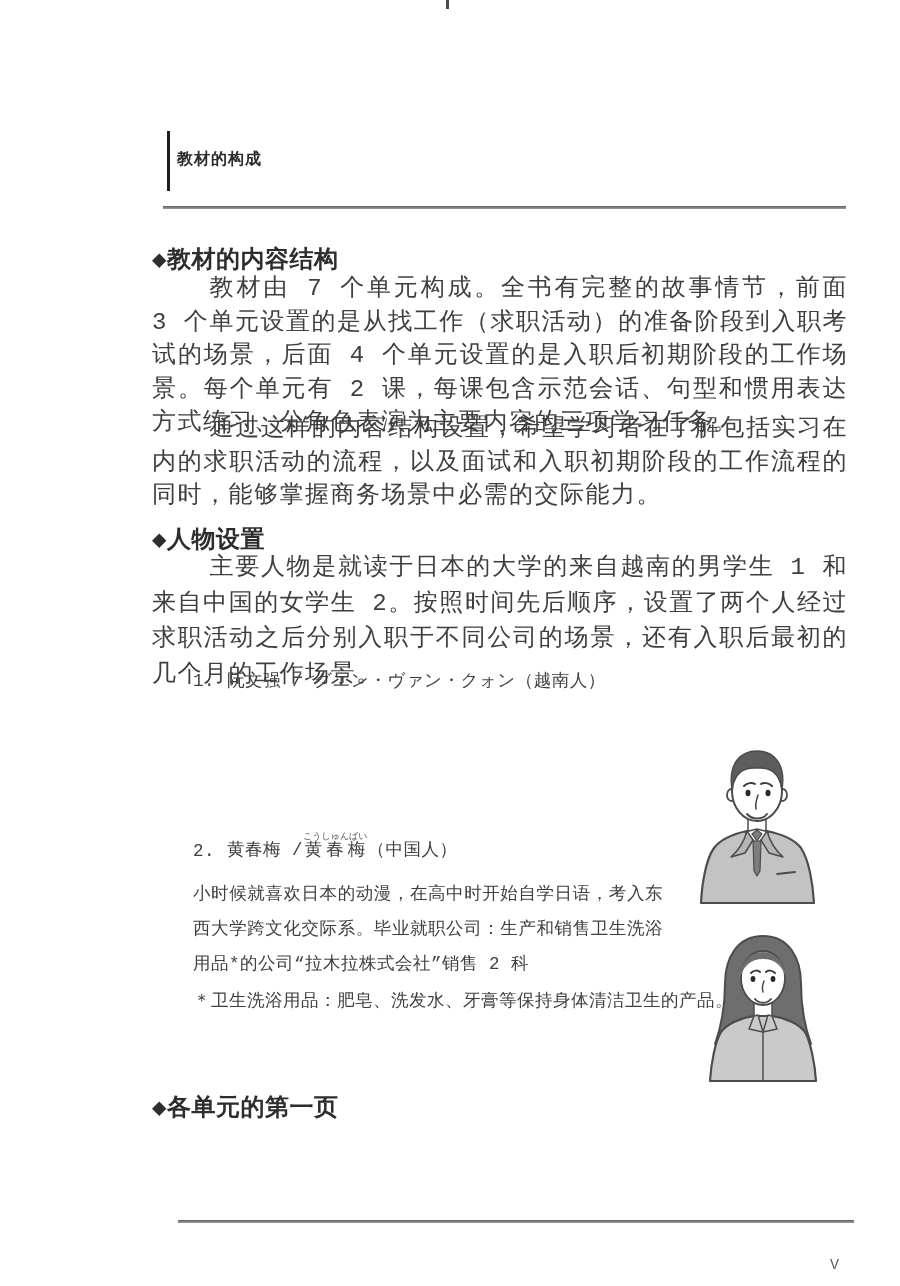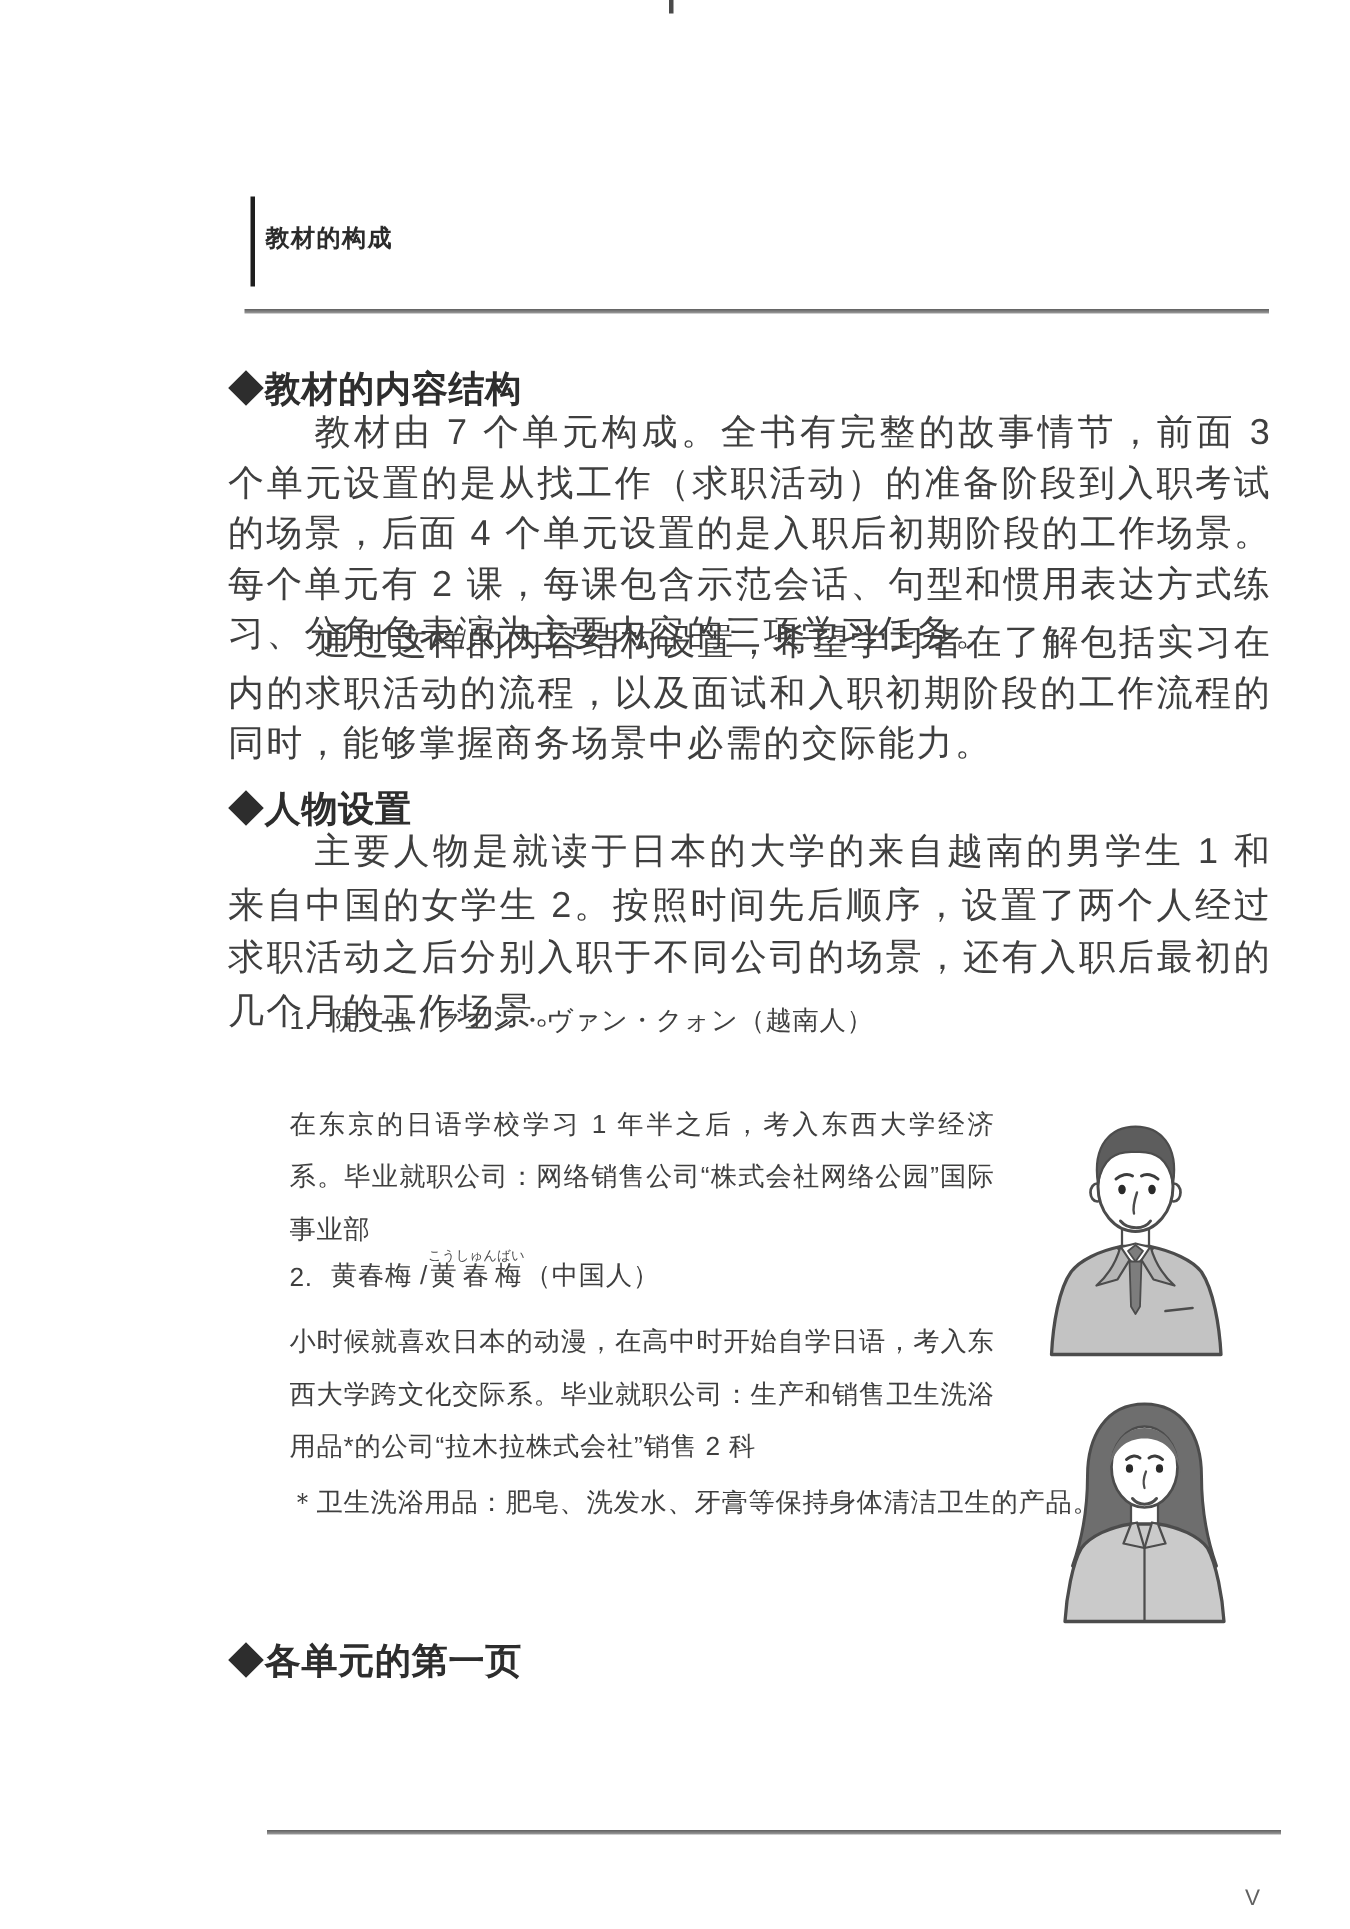--- a/index.html
+++ b/index.html
@@ -1,20 +1,20 @@
 <!DOCTYPE html>
 <html lang="zh"><head>
 <meta charset="utf-8">
 <style>
   html,body{margin:0;padding:0;background:#ffffff;}
   #page{
     position:relative;
     width:900px;height:1286px;
     background:#ffffff;
-    font-family:Liberation Sans, sans-serif;
+    font-family:Liberation Mono, monospace;
     color:#3f3f3f;
     overflow:hidden;
   }
   .abs{position:absolute;}
   .crop-mark{left:446px;top:0;width:3px;height:9px;background:#4a4a4a;}
   .title-bar{left:167px;top:131px;width:3px;height:60px;background:#1e1e1e;}
   .chapter-title{left:177px;top:149px;font-size:16px;font-weight:bold;color:#2b2b2b;letter-spacing:1px;}
   .rule{height:3px;background:linear-gradient(to bottom,#5f5f5f,#9e9e9e);}
   .rule-top{left:163px;top:206px;width:683px;}
   .rule-bottom{left:178px;top:1220px;width:676px;}
@@ -59,21 +59,20 @@
   <div class="abs sec-heading" style="top:243px">◆教材的内容结构</div>
   <div class="abs para" style="top:272px">教材由 7 个单元构成。全书有完整的故事情节，前面 3 个单元设置的是从找工作（求职活动）的准备阶段到入职考试的场景，后面 4 个单元设置的是入职后初期阶段的工作场景。每个单元有 2 课，每课包含示范会话、句型和惯用表达方式练习、分角色表演为主要内容的三项学习任务。</div>
   <div class="abs para" style="top:412px">通过这样的内容结构设置，希望学习者在了解包括实习在内的求职活动的流程，以及面试和入职初期阶段的工作流程的同时，能够掌握商务场景中必需的交际能力。</div>
 
   <div class="abs sec-heading" style="top:523px">◆人物设置</div>
   <div class="abs para wide-lh" style="top:550px">主要人物是就读于日本的大学的来自越南的男学生 1 和来自中国的女学生 2。按照时间先后顺序，设置了两个人经过求职活动之后分别入职于不同公司的场景，还有入职后最初的几个月的工作场景。</div>
 
   <div class="abs list-name" style="top:668px">
     <span class="num">1.</span><span>阮文强 / グエン・ヴァン・クォン（越南人）</span>
   </div>
-  <div class="abs list-desc" style="top:732px">在东京的日语学校学习 1 年半之后，考入东西大学经济系。毕业就职公司：网络销售公司“株式会社网络公园”国际事业部</div>
 
   <div class="abs list-name name-flex" style="top:832px">
     <span class="num">2.</span>
       <span>黄春梅 / </span>
       <ruby><span>黄春梅</span><rt>こうしゅんばい</rt></ruby>
       <span>（中国人）</span>
   </div>
   <div class="abs list-desc" style="top:877px">小时候就喜欢日本的动漫，在高中时开始自学日语，考入东西大学跨文化交际系。毕业就职公司：生产和销售卫生洗浴用品*的公司“拉木拉株式会社”销售 2 科</div>
   <div class="abs footnote" style="top:984px">＊卫生洗浴用品：肥皂、洗发水、牙膏等保持身体清洁卫生的产品。</div>
 

